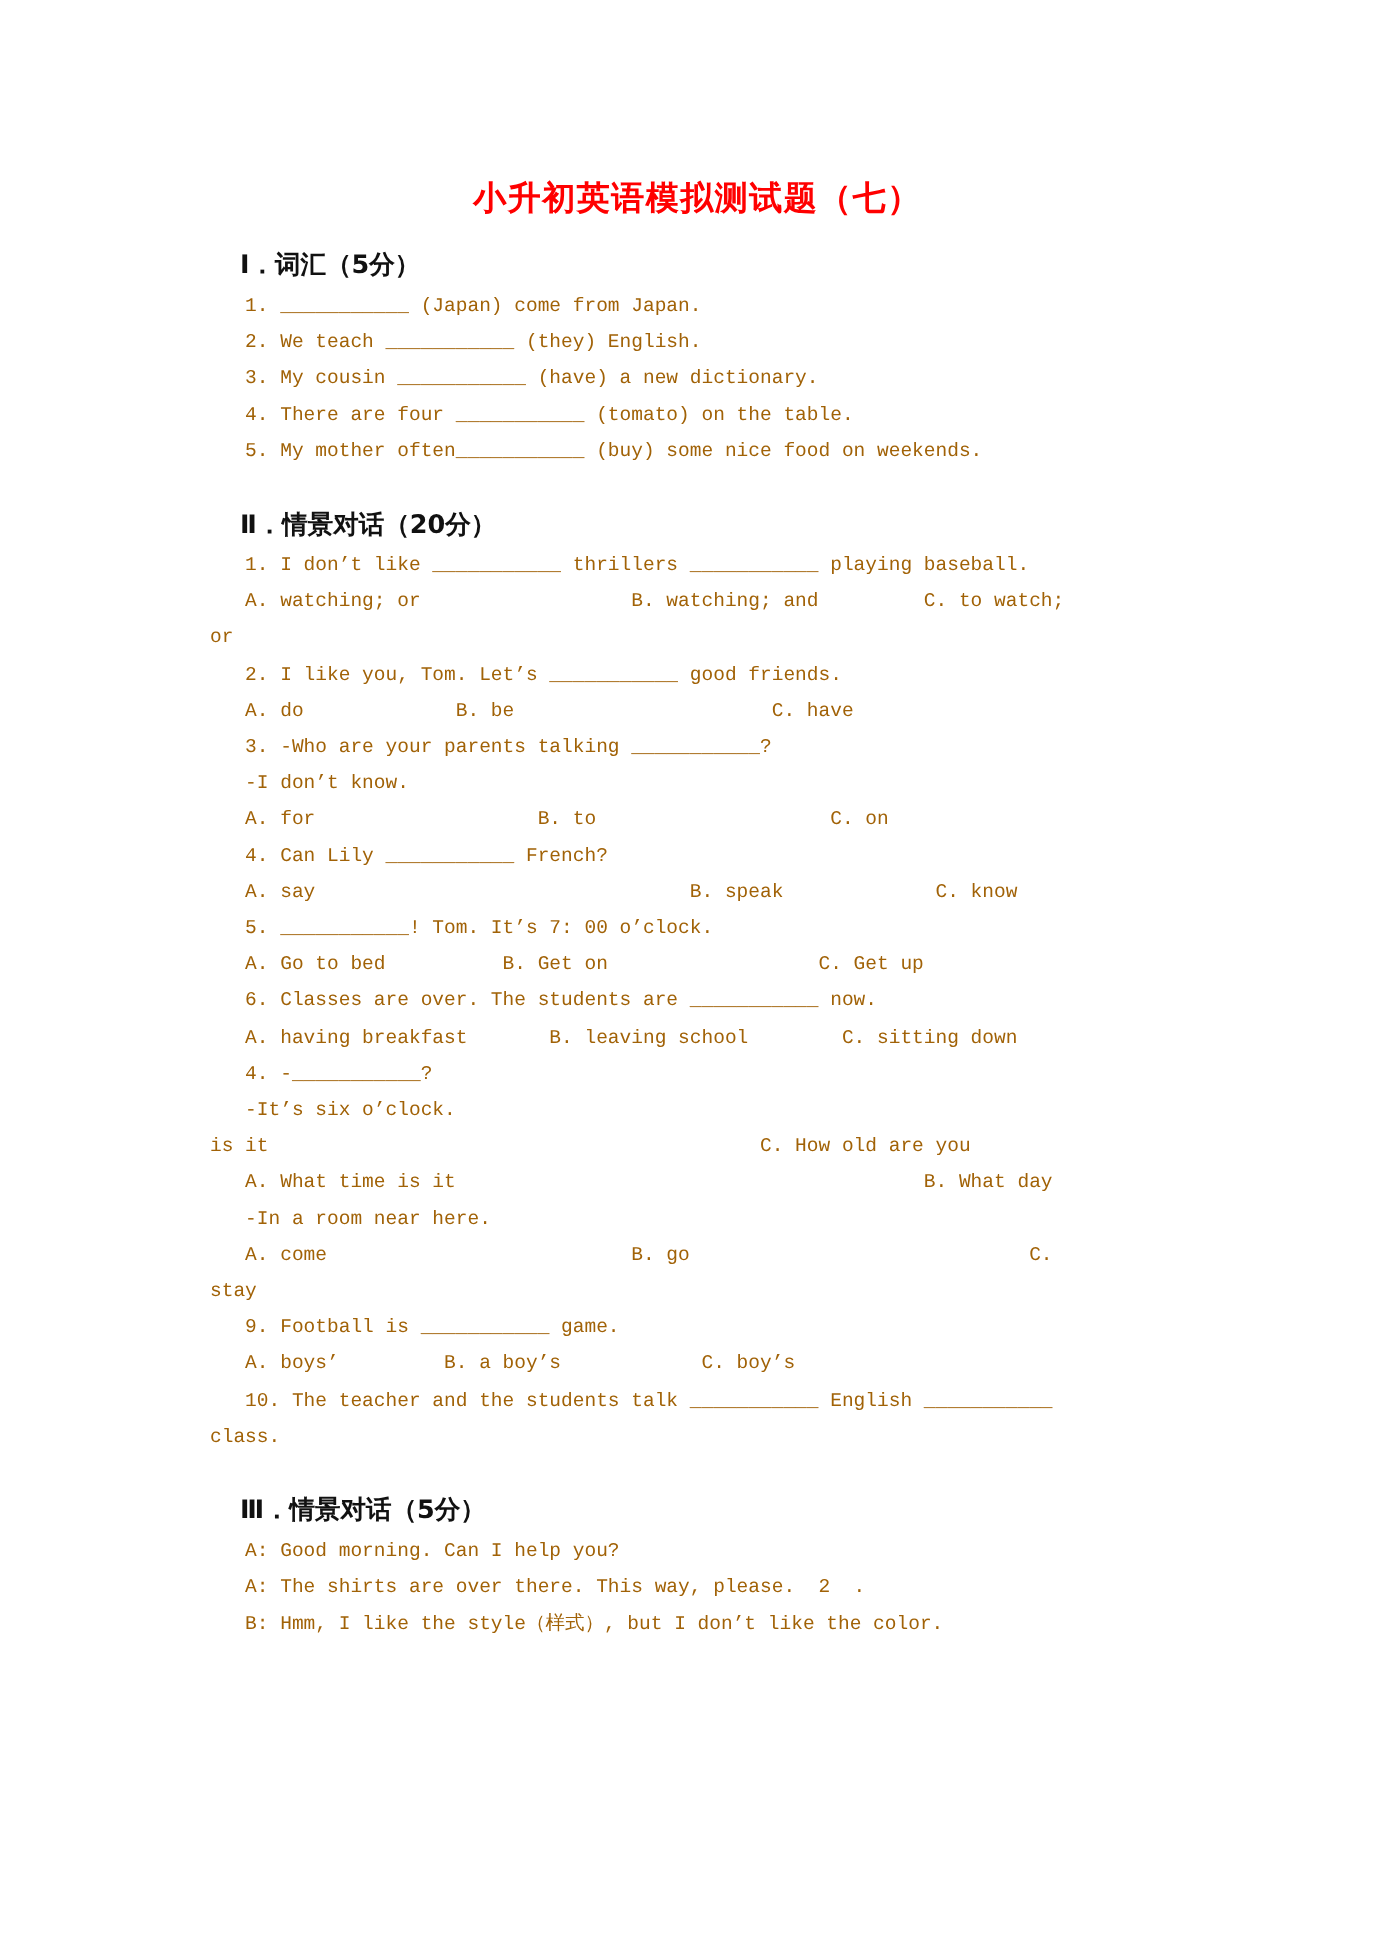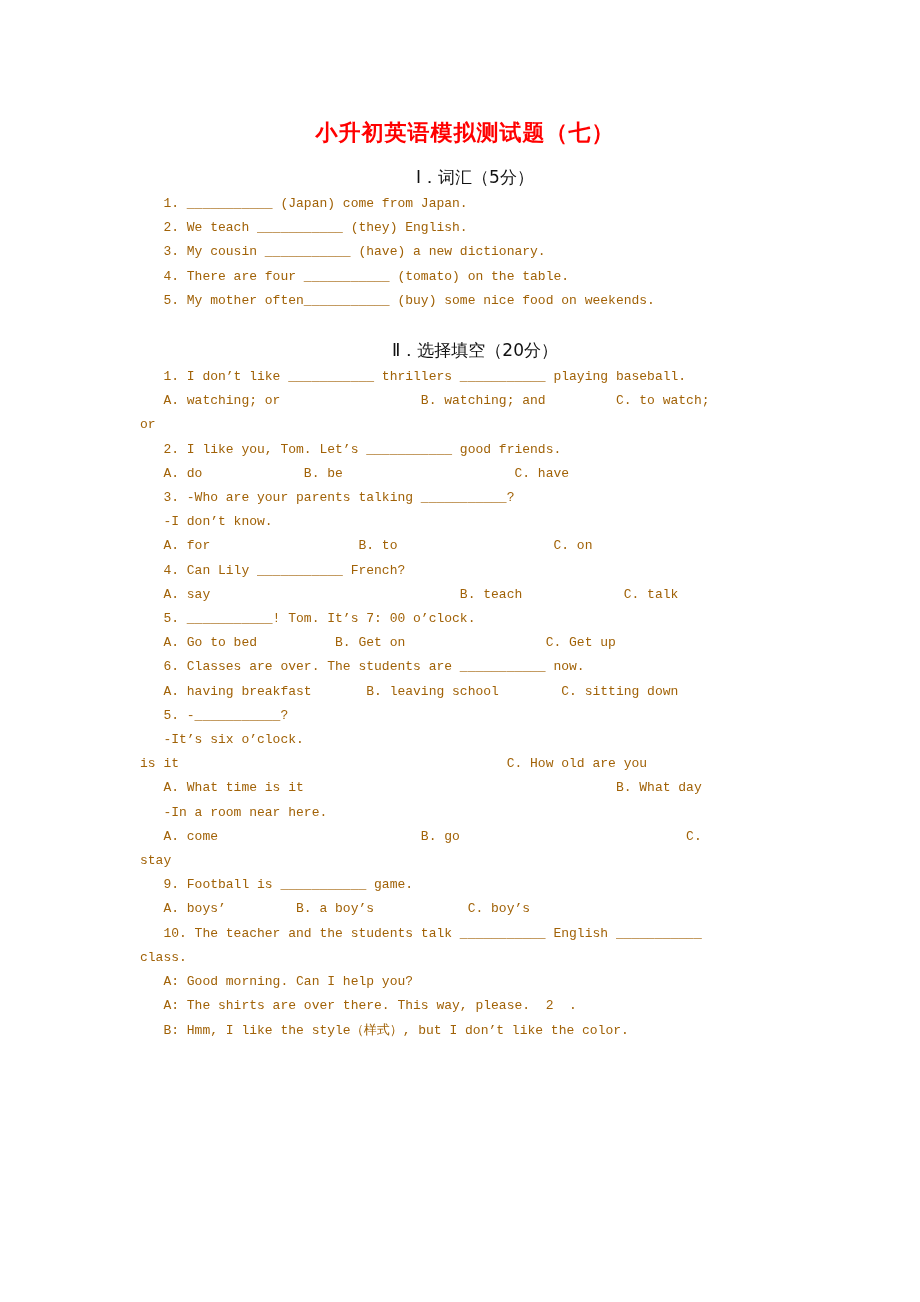--- a/index.html
+++ b/index.html
@@ -24,27 +24,26 @@
     font-family: "DejaVu Sans", "Liberation Sans", sans-serif;
     font-size: 22px;
     font-weight: bold;
     line-height: 34px;
     margin-bottom: 14px;
     letter-spacing: 1px;
   }
   .section-heading {
     font-family: "DejaVu Sans", "Liberation Sans", sans-serif;
     font-size: 17px;
-    font-weight: normal;
+    font-weight: bold;
     line-height: 26px;
     margin-left: 20px;
     margin-top: 8px;
     margin-bottom: 2px;
     color: #111111;
-    text-align: center;
   }
   .section-heading.gap-before {
     margin-top: 24px;
   }
   .text-line {
     white-space: pre;
     font-size: 13px;
     line-height: 24.2px;
     color: #a16207;
   }
@@ -54,43 +53,44 @@
 
 <div class="page" style="background: rgb(255, 255, 255);">
   <div class="doc-title" style="color: rgb(255, 0, 0);">小升初英语模拟测试题（七）</div>
   <div id="doc-body">
       <div class="section-heading">Ⅰ．词汇（5分）</div>
       <div class="text-line">   1. ___________ (Japan) come from Japan.</div>
       <div class="text-line">   2. We teach ___________ (they) English.</div>
       <div class="text-line">   3. My cousin ___________ (have) a new dictionary.</div>
       <div class="text-line">   4. There are four ___________ (tomato) on the table.</div>
       <div class="text-line">   5. My mother often___________ (buy) some nice food on weekends.</div>
-      <div class="section-heading gap-before">Ⅱ．选择填空（20分）</div>
+      <div class="section-heading gap-before">Ⅱ．情景对话（20分）</div>
       <div class="text-line">   1. I don’t like ___________ thrillers ___________ playing baseball.</div>
       <div class="text-line">   A. watching; or                  B. watching; and         C. to watch;</div>
       <div class="text-line">or</div>
       <div class="text-line">   2. I like you, Tom. Let’s ___________ good friends.</div>
       <div class="text-line">   A. do             B. be                      C. have</div>
       <div class="text-line">   3. -Who are your parents talking ___________?</div>
       <div class="text-line">   -I don’t know.</div>
       <div class="text-line">   A. for                   B. to                    C. on</div>
       <div class="text-line">   4. Can Lily ___________ French?</div>
-      <div class="text-line">   A. say                                B. teach             C. talk</div>
+      <div class="text-line">   A. say                                B. speak             C. know</div>
       <div class="text-line">   5. ___________! Tom. It’s 7: 00 o’clock.</div>
       <div class="text-line">   A. Go to bed          B. Get on                  C. Get up</div>
       <div class="text-line">   6. Classes are over. The students are ___________ now.</div>
       <div class="text-line">   A. having breakfast       B. leaving school        C. sitting down</div>
-      <div class="text-line">   5. -___________?</div>
+      <div class="text-line">   4. -___________?</div>
       <div class="text-line">   -It’s six o’clock.</div>
       <div class="text-line">is it                                          C. How old are you</div>
       <div class="text-line">   A. What time is it                                        B. What day</div>
       <div class="text-line">   -In a room near here.</div>
       <div class="text-line">   A. come                          B. go                             C.</div>
       <div class="text-line">stay</div>
       <div class="text-line">   9. Football is ___________ game.</div>
       <div class="text-line">   A. boys’         B. a boy’s            C. boy’s</div>
       <div class="text-line">   10. The teacher and the students talk ___________ English ___________</div>
       <div class="text-line">class.</div>
+      <div class="section-heading gap-before">Ⅲ．情景对话（5分）</div>
       <div class="text-line">   A: Good morning. Can I help you?</div>
       <div class="text-line">   A: The shirts are over there. This way, please.  2  .</div>
       <div class="text-line">   B: Hmm, I like the style（样式）, but I don’t like the color.</div>
     </div>
 </div>
 
 </body></html>

